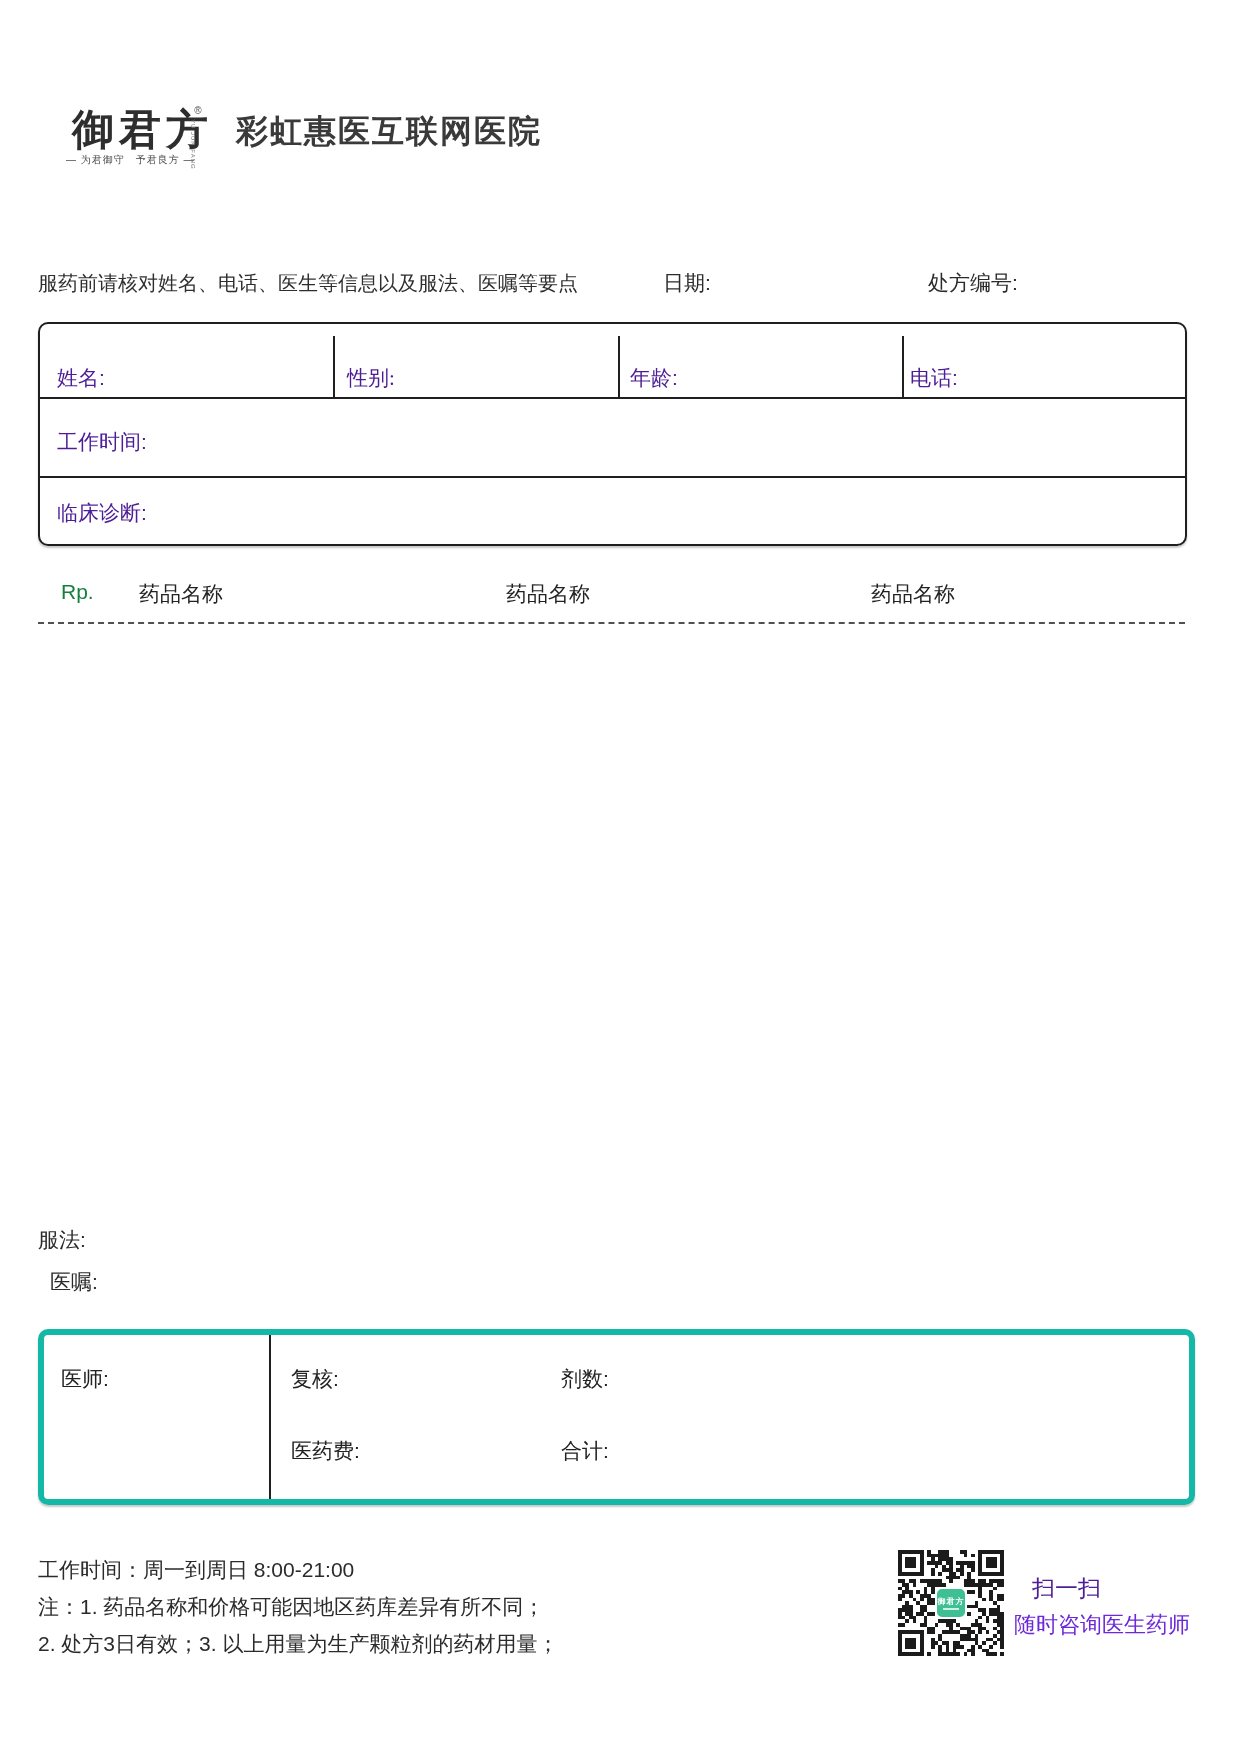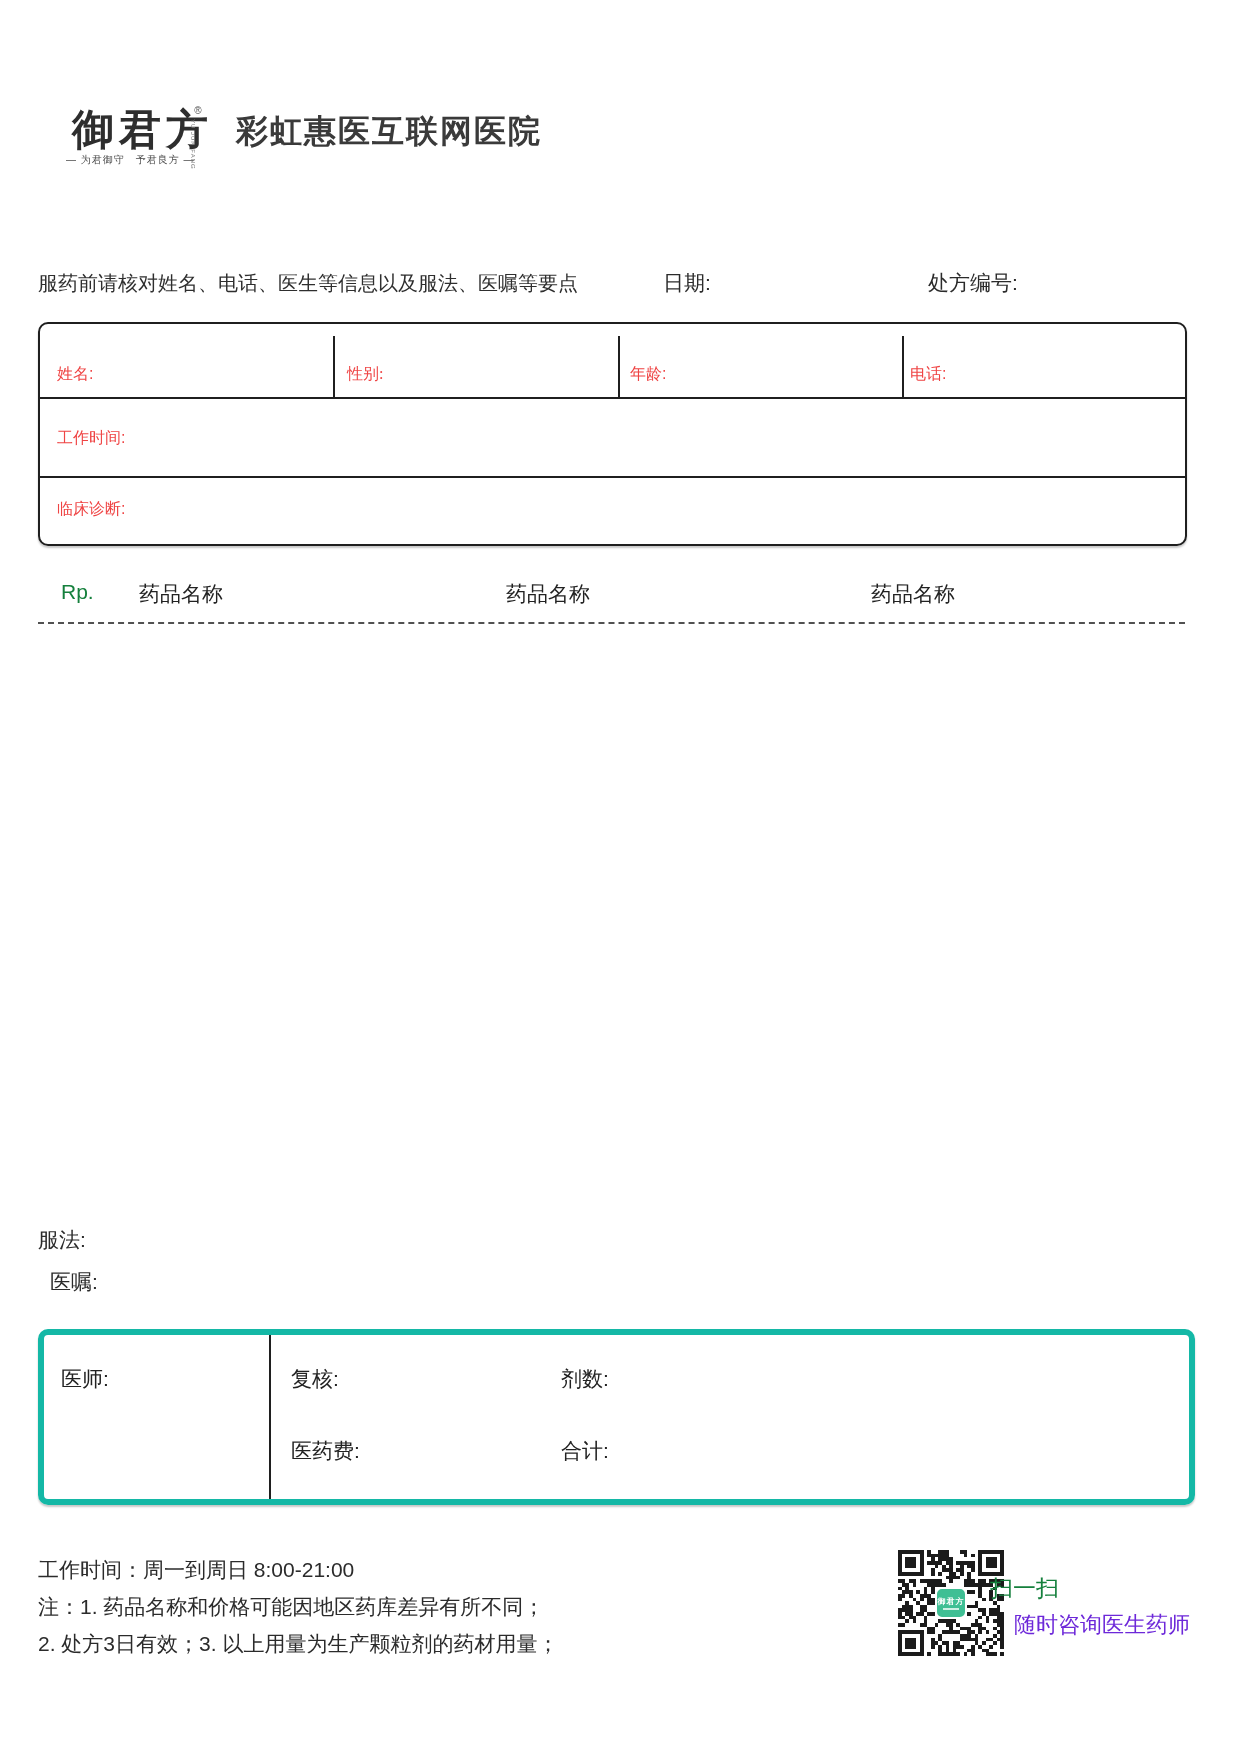--- a/index.html
+++ b/index.html
@@ -24,21 +24,21 @@
   .date-label{left:663px;top:269px;font-size:21px;font-weight:500;}
   .rxno-label{left:928px;top:269px;font-size:21px;font-weight:500;}
 
   
   .patient-box{left:38px;top:322px;width:1145px;height:220px;border:2px solid #1f1f1f;
     border-radius:10px;box-shadow:0 2px 2px rgba(0,0,0,.22);}
   .patient-box .vdiv{position:absolute;top:12px;width:2px;height:61px;background:#1f1f1f;}
   .vdiv-1{left:293px;} .vdiv-2{left:578px;} .vdiv-3{left:862px;}
   .patient-box .hline{position:absolute;left:0;right:0;height:2px;background:#1f1f1f;}
   .hline-1{top:73px;} .hline-2{top:152px;}
-  .fld{position:absolute;font-size:16px;font-weight:500;color:#ef4444;white-space:nowrap;}
+  .fld{position:absolute;font-size:21px;font-weight:500;color:#4c1d95;white-space:nowrap;}
   .fld-name{left:17px;top:40px;} .fld-gender{left:307px;top:40px;font-family:Liberation Serif, serif;}
   .fld-age{left:590px;top:40px;} .fld-phone{left:870px;top:40px;}
   .fld-address{left:17px;top:104px;} .fld-diagnosis{left:17px;top:175px;}
 
   
   .rp-label{left:61px;top:580px;font-size:21px;color:#15803d;}
   .drug-col-1{left:139px;top:580px;font-size:21px;color:#222;}
   .drug-col-2{left:506px;top:580px;font-size:21px;color:#222;}
   .drug-col-3{left:871px;top:580px;font-size:21px;color:#222;}
   .dash-line{left:38px;top:622px;width:1147px;height:0;border-top:2px dashed #515151;}
@@ -62,21 +62,21 @@
   .note-2{left:38px;top:1630px;font-size:21px;}
 
   
   .qr-wrap{left:898px;top:1550px;width:106px;height:106px;}
   .qr-wrap svg{display:block;}
   .qr-center{position:absolute;left:37px;top:37px;width:32px;height:32px;background:#3fbf94;
     border:2px solid #fff;border-radius:7px;box-sizing:border-box;
     display:flex;flex-direction:column;align-items:center;justify-content:center;}
   .qr-center-text{color:#fff;font-size:8px;font-weight:700;letter-spacing:1px;line-height:9px;}
   .qr-center-bar{width:16px;height:2px;background:rgba(255,255,255,.75);margin-top:2px;}
-  .scan-title{left:990px;top:1573px;font-size:23px;color:#15803d;}
+  .scan-title{left:1032px;top:1573px;font-size:23px;color:#4c1d95;}
   .scan-desc{left:1014px;top:1610px;font-size:22px;color:#6d28d9;}
 </style>
 </head>
 <body>
 
 <div class="page">
 
   <div class="abs logo-text">御君方</div>
   <div class="abs logo-side">
     <span class="logo-reg">®</span>

